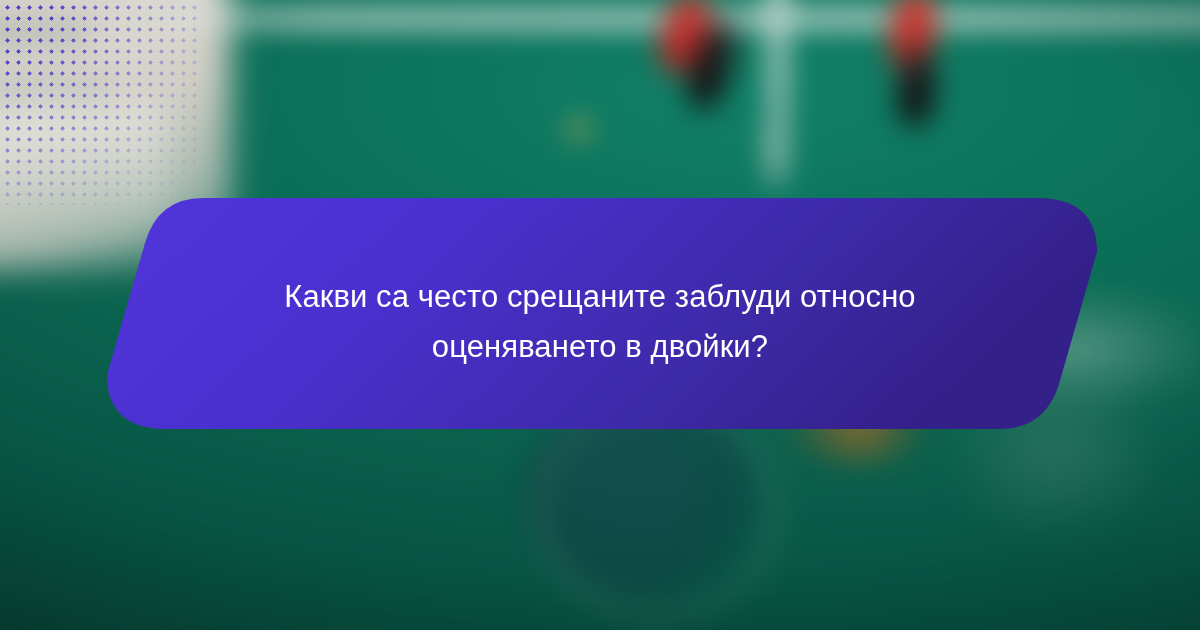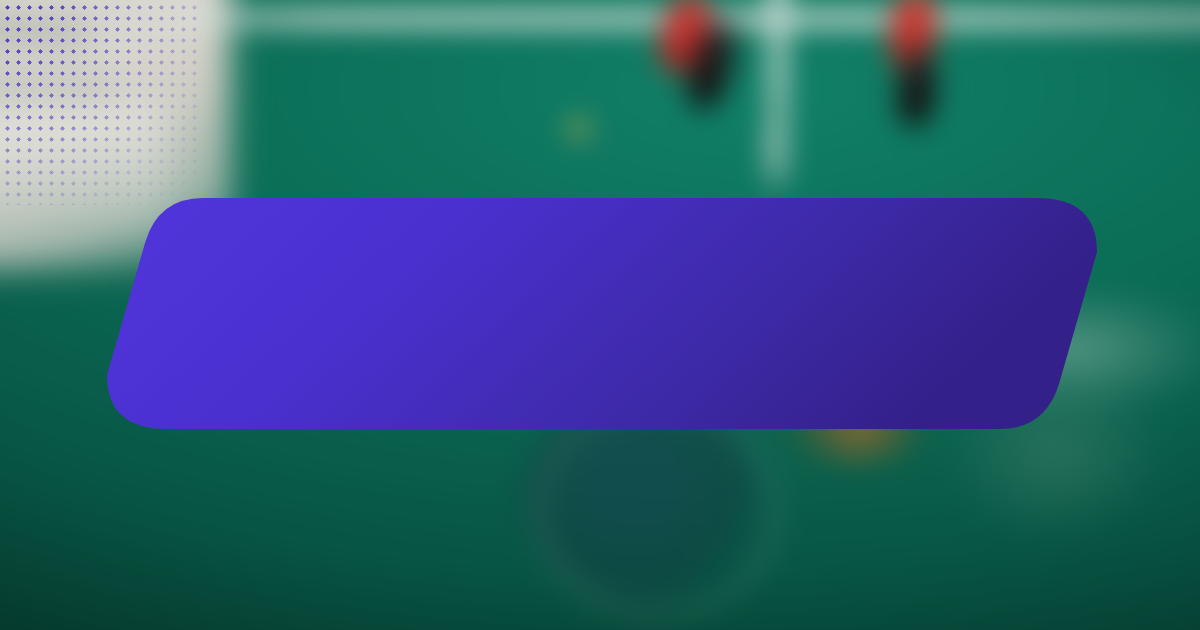--- a/index.html
+++ b/index.html
@@ -282,15 +282,17 @@
         Q 1097 198 1097 252
         L 1059 384
         Q 1045 429 1000 429
         L 167 429
         Q 107 429 107 375
         L 145 243
         Q 158 198 203 198
         Z" fill="url(#cardGrad)"></path>
     </svg>
 
+    <div class="card-text">Какви са често срещаните заблуди относно
+оценяването в двойки?</div>
   </div>
 
 </div>
 
 </body></html>

